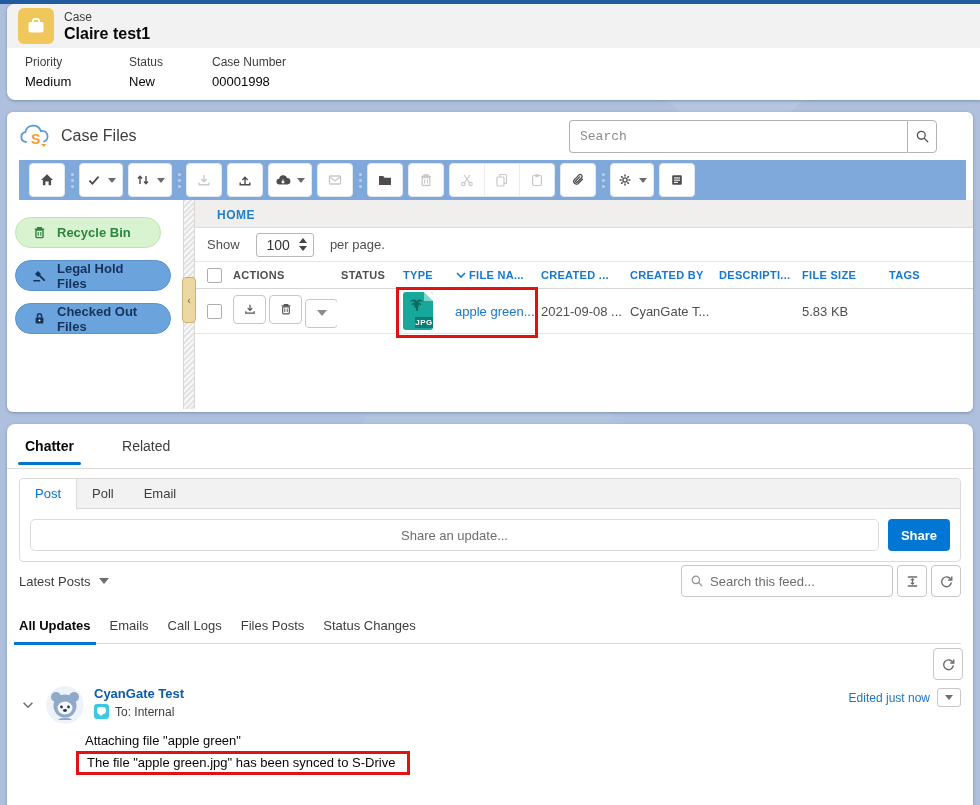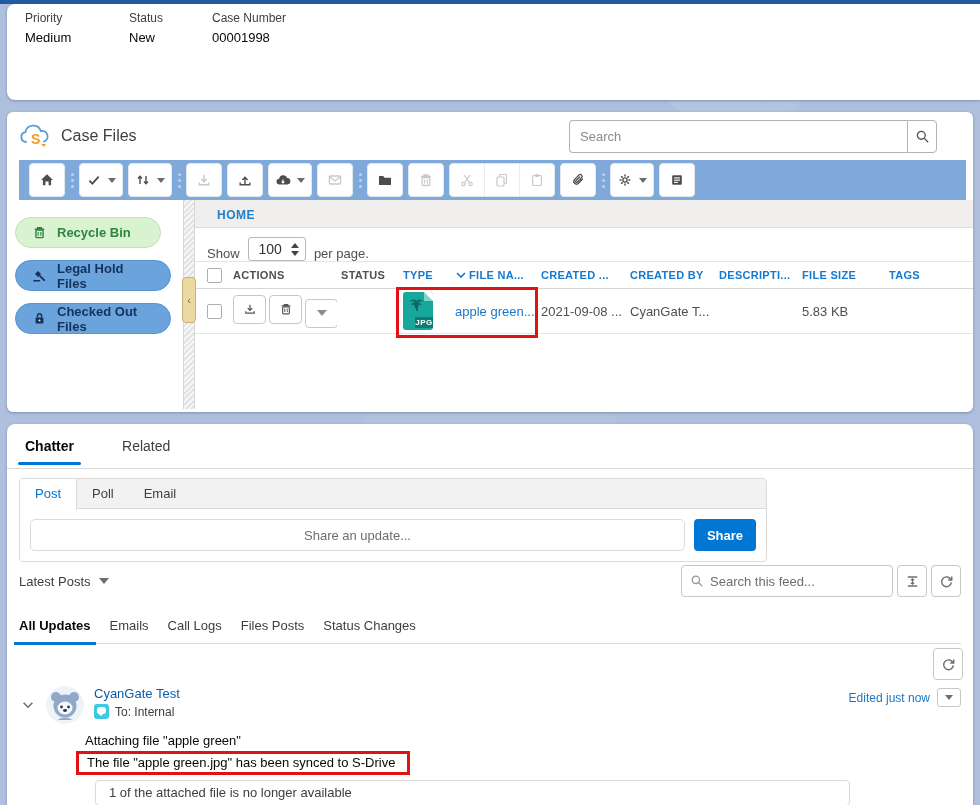--- a/index.html
+++ b/index.html
@@ -36,21 +36,21 @@
   .hvalue{ font-size:13px; color:#080707; margin-top:5px; }
 
   
   .files-card{ position:absolute; left:7px; top:112px; width:966px; height:300px;
     background:#fff; border-radius:6px; box-shadow:0 1px 3px rgba(30,50,80,.35); z-index:4;}
   .files-head{ position:relative; height:48px; display:flex; align-items:center; padding-left:12px;}
   .files-title{ font-size:16px; color:#3e3e3c; margin-left:10px;}
   .files-search{ position:absolute; right:36px; top:8px; display:flex; }
   .files-search input{ width:338px; height:33px; border:1px solid #b5b3b1; border-right:none;
     border-radius:4px 0 0 4px; padding:0 10px; font-size:13px; color:#333; outline:none;
-    font-family:Liberation Sans, sans-serif;}
+    font-family:Liberation Mono, monospace;}
   .files-search input::placeholder{ color:#8d8b89; }
   .search-btn{ width:30px; height:33px; border:1px solid #b5b3b1; border-radius:0 4px 4px 0;
     background:#fff; display:flex; align-items:center; justify-content:center; cursor:pointer;}
 
   .files-toolbar{ margin:0 7px 0 12px; height:40px; background:var(--toolbar-blue,#7ea9da);
     display:flex; align-items:center; padding:0 10px; }
   .tb-group{ display:flex; gap:5px; }
   .tb-sep{ width:14px; display:flex; flex-direction:column; align-items:center; justify-content:center; gap:3px;}
   .tb-sep i{ width:3px; height:3px; border-radius:50%; background:#bcd2ee; }
   .tb-btn{ min-width:36px; height:34px; background:#fff; border:1px solid #e3e7ee; border-radius:4px;
@@ -76,21 +76,21 @@
     background:repeating-linear-gradient(135deg,#e3e3e3 0 2px,#f7f7f7 2px 4px);
     border-left:1px solid #d8d8d8; border-right:1px solid #d8d8d8;}
   .splitter-handle{ position:absolute; left:-2px; top:77px; width:14px; height:46px;
     background:#ecd9a1; border:1px solid #cbb273; border-radius:4px; display:flex;
     align-items:center; justify-content:center; color:#8a6d2f; font-size:11px; cursor:pointer;}
 
   .files-content{ flex:1; display:flex; flex-direction:column; overflow:hidden;}
   .breadcrumb-row{ height:28px; background:#f0efee; border-bottom:1px solid #e0dedc;
     line-height:28px; padding-left:22px;}
   .home-link{ color:#2180c9; font-size:12px; font-weight:bold; letter-spacing:.5px; cursor:pointer;}
-  .paging-row{ height:33px; display:flex; align-items:flex-end; gap:8px; padding-left:12px;
+  .paging-row{ height:33px; display:flex; align-items:center; gap:16px; padding-left:12px;
     font-size:13px; color:#514f4d;}
   .spinner{ display:flex; align-items:center; gap:9px; border:1px solid #b9b7b5; border-radius:3px;
     padding:3px 6px 3px 10px; font-size:14px; color:#333; background:#fff;}
   .spin-arrows{ display:flex; flex-direction:column; gap:3px;}
   .spin-up{ width:0; height:0; border-left:4px solid transparent; border-right:4px solid transparent;
     border-bottom:5px solid #444; cursor:pointer;}
   .spin-down{ width:0; height:0; border-left:4px solid transparent; border-right:4px solid transparent;
     border-top:5px solid #444; cursor:pointer;}
 
   table.files-table{ width:100%; border-collapse:collapse; table-layout:fixed;}
@@ -124,21 +124,21 @@
   
   .chatter-card{ position:absolute; left:7px; top:424px; width:966px; height:381px;
     background:#fff; border-radius:8px 8px 0 0; box-shadow:0 1px 3px rgba(30,50,80,.35); z-index:4;}
   .main-tabs{ position:absolute; top:14px; left:18px; display:flex; gap:48px;}
   .mtab{ font-size:14px; color:#3e3e3c; cursor:pointer; position:relative;}
   .mtab.active{ font-weight:bold; color:#080707;}
   .mtab.active::after{ content:""; position:absolute; left:-7px; right:-7px; bottom:-11px; height:3px;
     background:var(--brand-blue,#0176d3); border-radius:2px;}
   .tabs-divider{ position:absolute; top:44px; left:0; right:0; border-top:1px solid #dddbda;}
 
-  .publisher{ position:absolute; top:54px; left:12px; width:748px; border:1px solid #dddbda; border-radius:4px;}
+  .publisher{ position:absolute; top:54px; left:12px; width:942px; border:1px solid #dddbda; border-radius:4px;}
   .pub-tabs{ display:flex; background:#f3f2f2; border-bottom:1px solid #dddbda; border-radius:4px 4px 0 0; height:30px;}
   .ptab{ padding:0 15px; line-height:30px; font-size:13px; color:#3e3e3c; cursor:pointer;}
   .ptab.active{ background:#fff; color:var(--brand-blue,#0176d3); border-right:1px solid #dddbda;
     border-radius:4px 0 0 0; height:31px;}
   .pub-input-row{ display:flex; align-items:center; padding:10px; gap:9px;}
   .share-input{ flex:1; height:32px; border:1px solid #dddbda; border-radius:5px; text-align:center;
     font-size:13px; outline:none; color:#333; font-family:"Liberation Sans",sans-serif;}
   .share-input::placeholder{ color:#706e6b;}
   .share-btn{ width:62px; height:32px; background:var(--brand-blue,#0176d3); border:none; border-radius:4px;
     color:#fff; font-size:13px; font-weight:bold; cursor:pointer; font-family:"Liberation Sans",sans-serif;}
@@ -166,21 +166,21 @@
     background:var(--brand-blue,#0176d3);}
 
   .feed-refresh2{ position:absolute; top:224px; right:10px;}
 
   .post{ position:absolute; top:262px; left:0; right:12px;}
   .post-top{ display:flex; align-items:flex-start; padding-left:14px;}
   .post-chevron{ margin-top:12px; color:#706e6b; cursor:pointer;}
   .post-chevron .icn{ width:14px; height:14px;}
   .avatar{ width:38px; height:38px; border-radius:50%; overflow:hidden; margin-left:11px; flex:0 0 auto;}
   .post-headcol{ margin-left:10px;}
-  .post-author{ font-size:13px; font-weight:normal; color:#0b5cab; cursor:pointer;}
+  .post-author{ font-size:13px; font-weight:bold; color:#0b5cab; cursor:pointer;}
   .post-aud{ display:flex; align-items:center; gap:6px; margin-top:3px;}
   .aud-icon{ width:15px; height:15px; background:var(--chat-cyan,#3fc8e4); border-radius:3px; position:relative;}
   .aud-icon::before{ content:""; position:absolute; left:3px; top:3px; width:9px; height:7px;
     background:#fff; border-radius:3px;}
   .aud-icon::after{ content:""; position:absolute; left:4px; top:9px; width:0; height:0;
     border-left:3px solid transparent; border-right:3px solid transparent; border-top:3px solid #fff;}
   .post-aud span{ font-size:12px; color:#3e3e3c;}
   .post-timecol{ margin-left:auto; display:flex; align-items:center; gap:7px; margin-top:2px;}
   .post-time{ font-size:12px; color:#1b76c8; cursor:pointer;}
   .time-caret-btn{ width:24px; height:19px; border:1px solid #c9c7c5; border-radius:3px; background:#fff;
@@ -196,20 +196,32 @@
   .annot-box{ position:absolute; border:3px solid var(--annot-red,#e01212); z-index:40; pointer-events:none;}
   #annot-file{ left:396px; top:287px; width:142px; height:51px;}
 </style>
 </head>
 <body>
 
 <div class="screen">
   <div class="top-strip"></div>
 
   <section class="header-card">
+    <div class="header-band">
+      <div class="case-icon">
+        <svg width="20" height="20" viewBox="0 0 20 20">
+          <rect x="2.5" y="6" width="15" height="10.5" rx="2" fill="#fff"></rect>
+          <path d="M7 6V4.6A1.6 1.6 0 0 1 8.6 3h2.8A1.6 1.6 0 0 1 13 4.6V6" fill="none" stroke="#fff" stroke-width="1.8"></path>
+        </svg>
+      </div>
+      <div class="header-titles">
+        <div class="obj-label">Case</div>
+        <div class="record-title">Claire test1</div>
+      </div>
+    </div>
     <div class="header-fields">
       <div class="hfield">
         <div class="hlabel">Priority</div>
         <div class="hvalue">Medium</div>
       </div>
       <div class="hfield">
         <div class="hlabel">Status</div>
         <div class="hvalue">New</div>
       </div>
       <div class="hfield">
@@ -573,19 +585,18 @@
         <div class="post-timecol">
           <span class="post-time">Edited just now</span>
           <span class="time-caret-btn">
             <i></i>
           </span>
         </div>
       </div>
       <div class="post-body">
         <div>Attaching file "apple green"</div>
         <div class="synced-line">The file "apple green.jpg" has been synced to S-Drive</div>
-        <div class="notice">1 of the attached file is no longer available</div>
       </div>
     </div>
   </section>
 
   <div class="annot-box" id="annot-file"></div>
 </div>
 
 </body></html>

